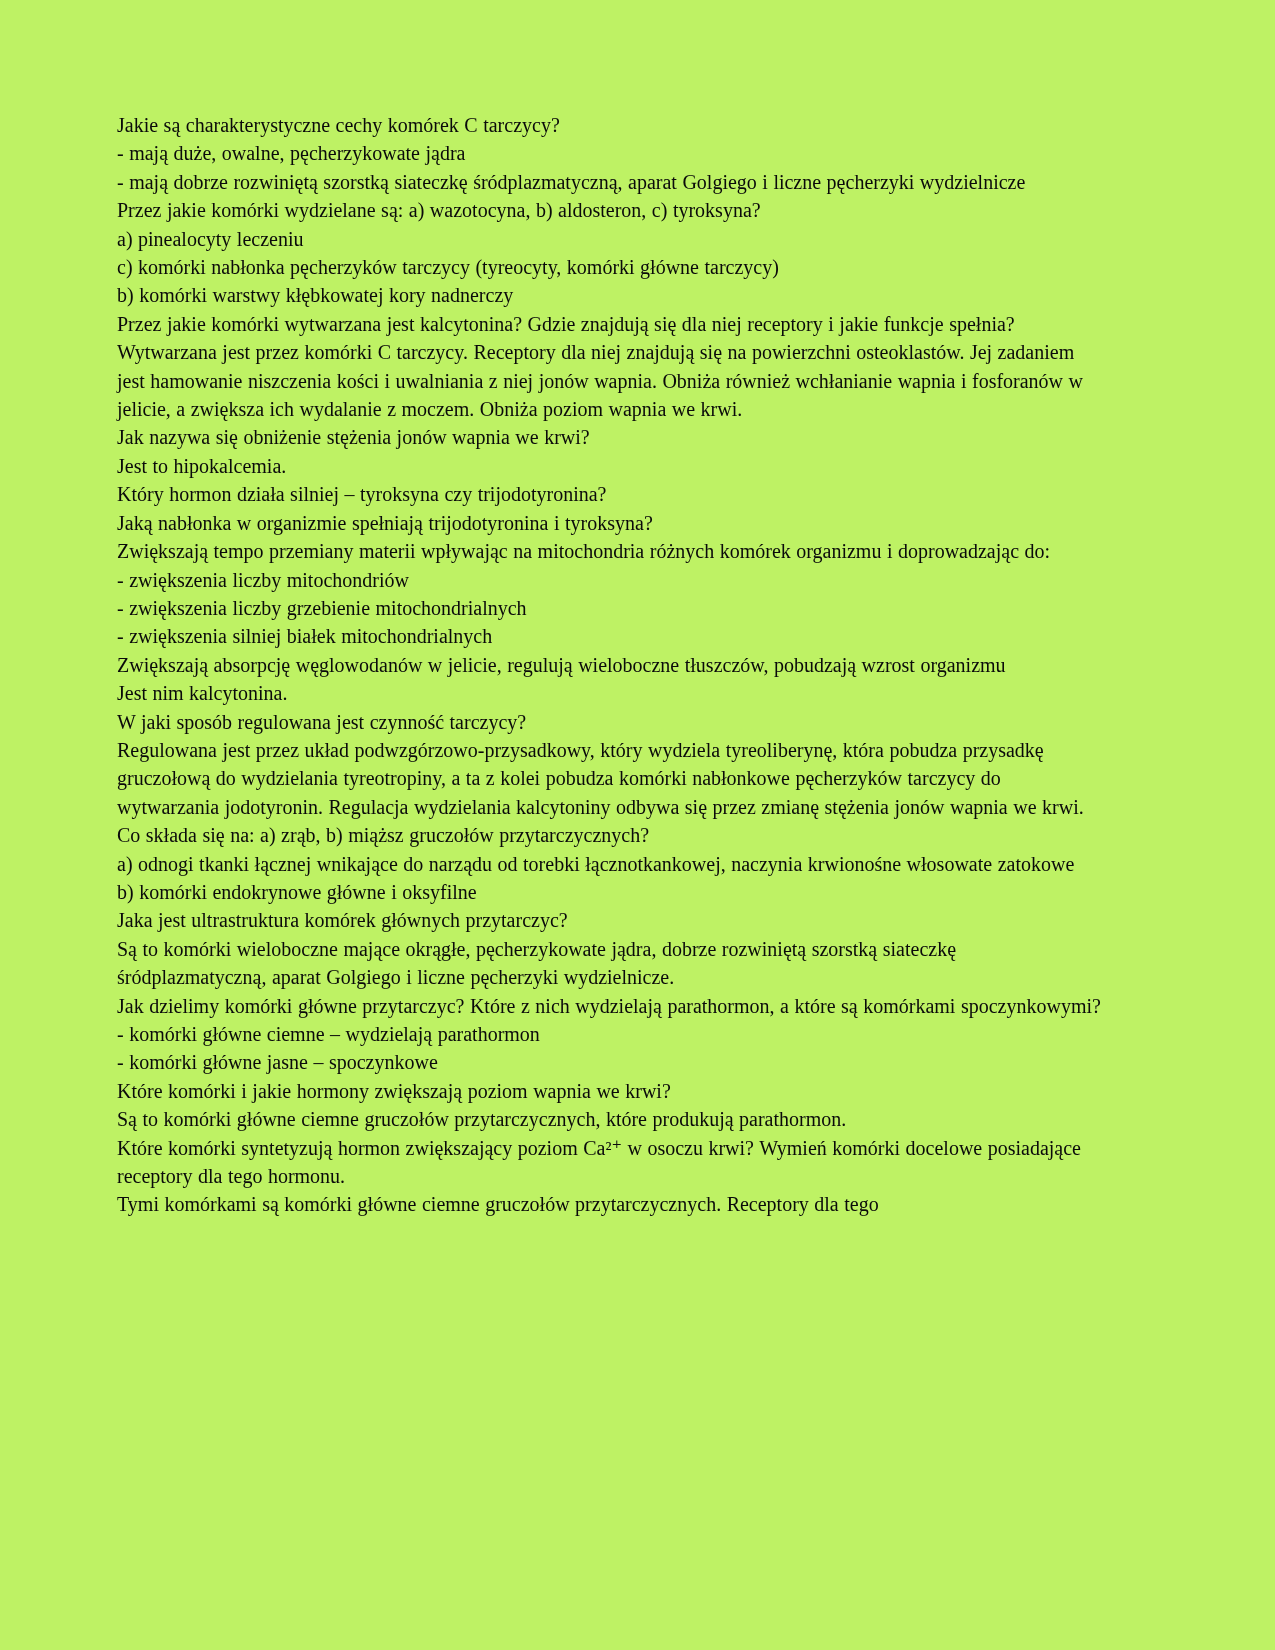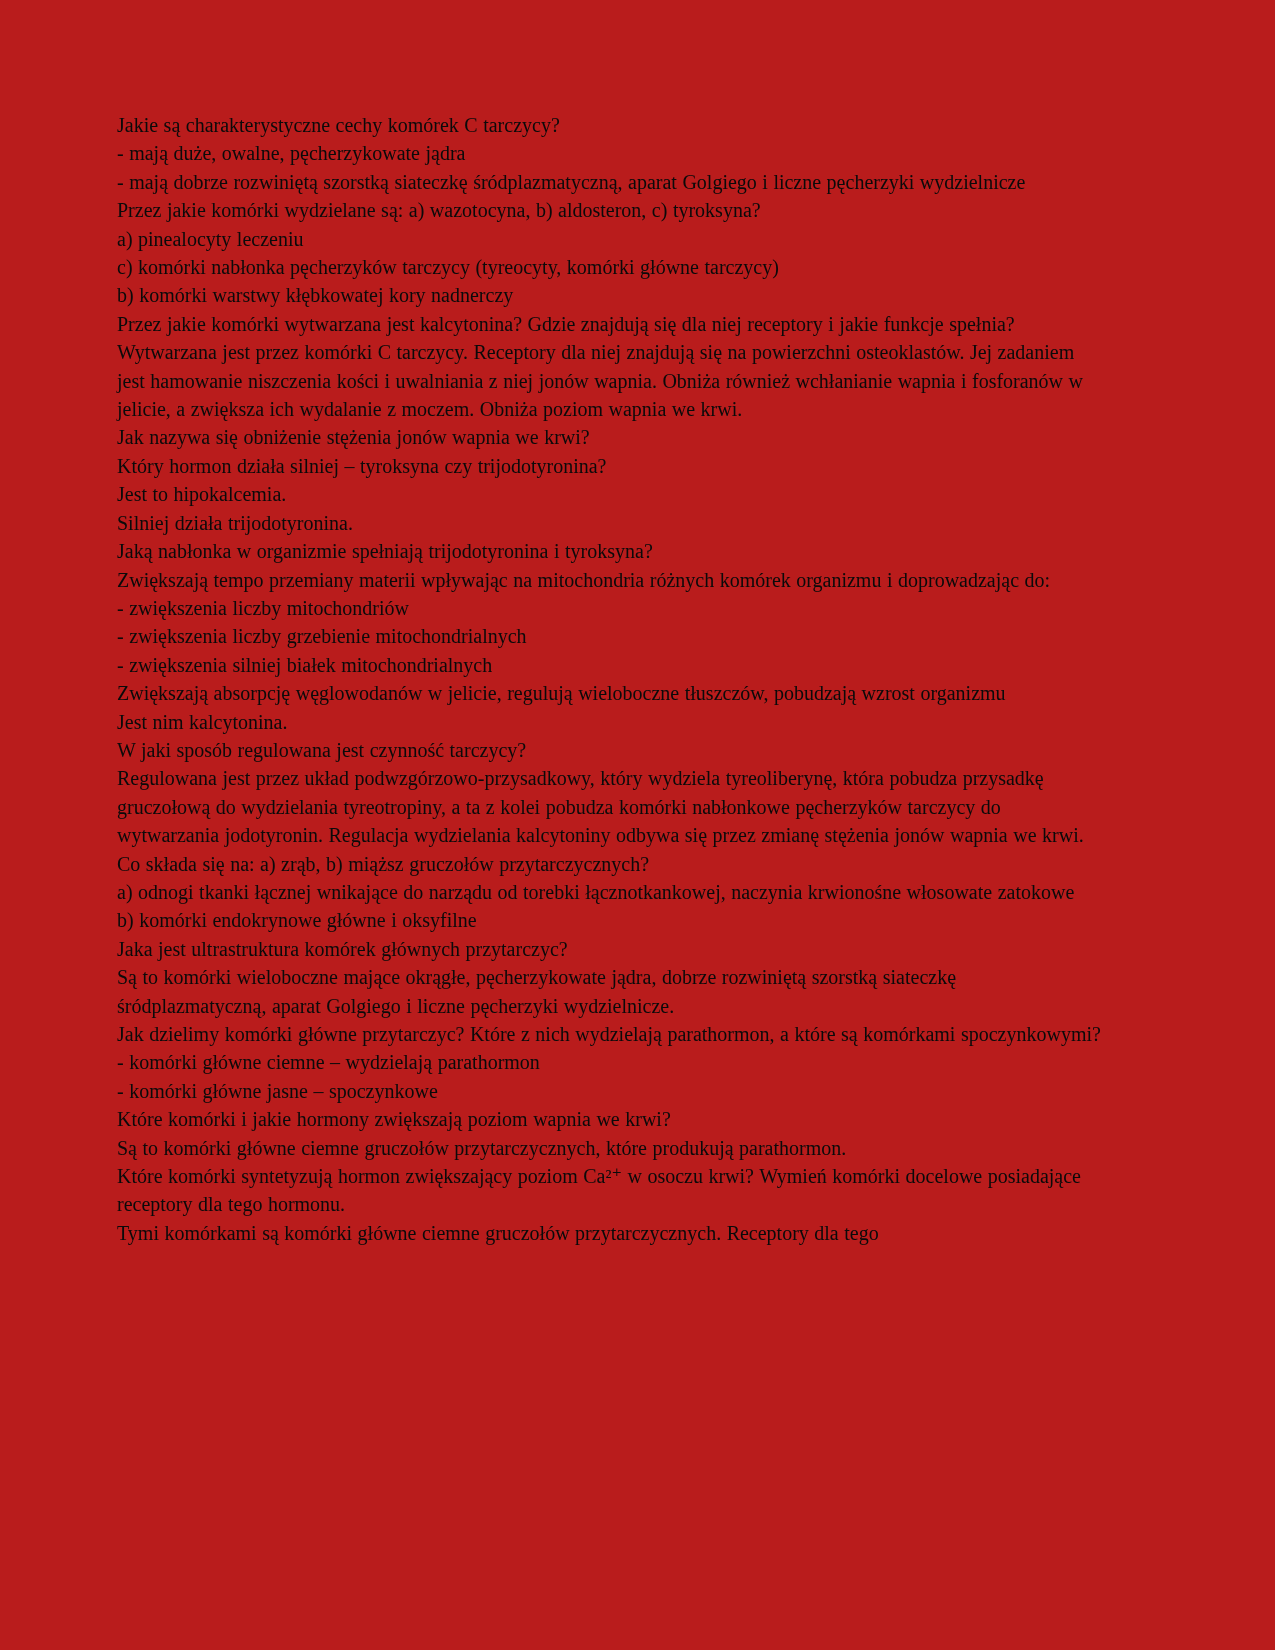--- a/index.html
+++ b/index.html
@@ -4,21 +4,21 @@
 <style>
   html, body {
     margin: 0;
     padding: 0;
     background: #ffffff;
   }
   .page {
     position: relative;
     width: 1275px;
     height: 1650px;
-    background: #b91c1c;
+    background: #bef264;
     overflow: hidden;
   }
   .doc-body {
     position: absolute;
     top: 111px;
     left: 117px;
     width: 990px;
     font-family: "Liberation Serif", "DejaVu Serif", serif;
     font-size: 20px;
     line-height: 28.4px;
@@ -39,23 +39,22 @@
       <p class="line">Jakie są charakterystyczne cechy komórek C tarczycy?</p>
       <p class="line">- mają duże, owalne, pęcherzykowate jądra</p>
       <p class="line">- mają dobrze rozwiniętą szorstką siateczkę śródplazmatyczną, aparat Golgiego i liczne pęcherzyki wydzielnicze</p>
       <p class="line">Przez jakie komórki wydzielane są: a) wazotocyna, b) aldosteron, c) tyroksyna?</p>
       <p class="line">a) pinealocyty leczeniu</p>
       <p class="line">c) komórki nabłonka pęcherzyków tarczycy (tyreocyty, komórki główne tarczycy)</p>
       <p class="line">b) komórki warstwy kłębkowatej kory nadnerczy</p>
       <p class="line">Przez jakie komórki wytwarzana jest kalcytonina? Gdzie znajdują się dla niej receptory i jakie funkcje spełnia?</p>
       <p class="line">Wytwarzana jest przez komórki C tarczycy. Receptory dla niej znajdują się na powierzchni osteoklastów. Jej zadaniem jest hamowanie niszczenia kości i uwalniania z niej jonów wapnia. Obniża również wchłanianie wapnia i fosforanów w jelicie, a zwiększa ich wydalanie z moczem. Obniża poziom wapnia we krwi.</p>
       <p class="line">Jak nazywa się obniżenie stężenia jonów wapnia we krwi?</p>
+      <p class="line">Jest to hipokalcemia.</p>
       <p class="line">Który hormon działa silniej – tyroksyna czy trijodotyronina?</p>
-      <p class="line">Jest to hipokalcemia.</p>
-      <p class="line">Silniej działa trijodotyronina.</p>
       <p class="line">Jaką nabłonka w organizmie spełniają trijodotyronina i tyroksyna?</p>
       <p class="line">Zwiększają tempo przemiany materii wpływając na mitochondria różnych komórek organizmu i doprowadzając do:</p>
       <p class="line">- zwiększenia liczby mitochondriów</p>
       <p class="line">- zwiększenia liczby grzebienie mitochondrialnych</p>
       <p class="line">- zwiększenia silniej białek mitochondrialnych</p>
       <p class="line">Zwiększają absorpcję węglowodanów w jelicie, regulują wieloboczne tłuszczów, pobudzają wzrost organizmu</p>
       <p class="line">Jest nim kalcytonina.</p>
       <p class="line">W jaki sposób regulowana jest czynność tarczycy?</p>
       <p class="line">Regulowana jest przez układ podwzgórzowo-przysadkowy, który wydziela tyreoliberynę, która pobudza przysadkę gruczołową do wydzielania tyreotropiny, a ta z kolei pobudza komórki nabłonkowe pęcherzyków tarczycy do wytwarzania jodotyronin. Regulacja wydzielania kalcytoniny odbywa się przez zmianę stężenia jonów wapnia we krwi.</p>
       <p class="line">Co składa się na: a) zrąb, b) miąższ gruczołów przytarczycznych?</p>

